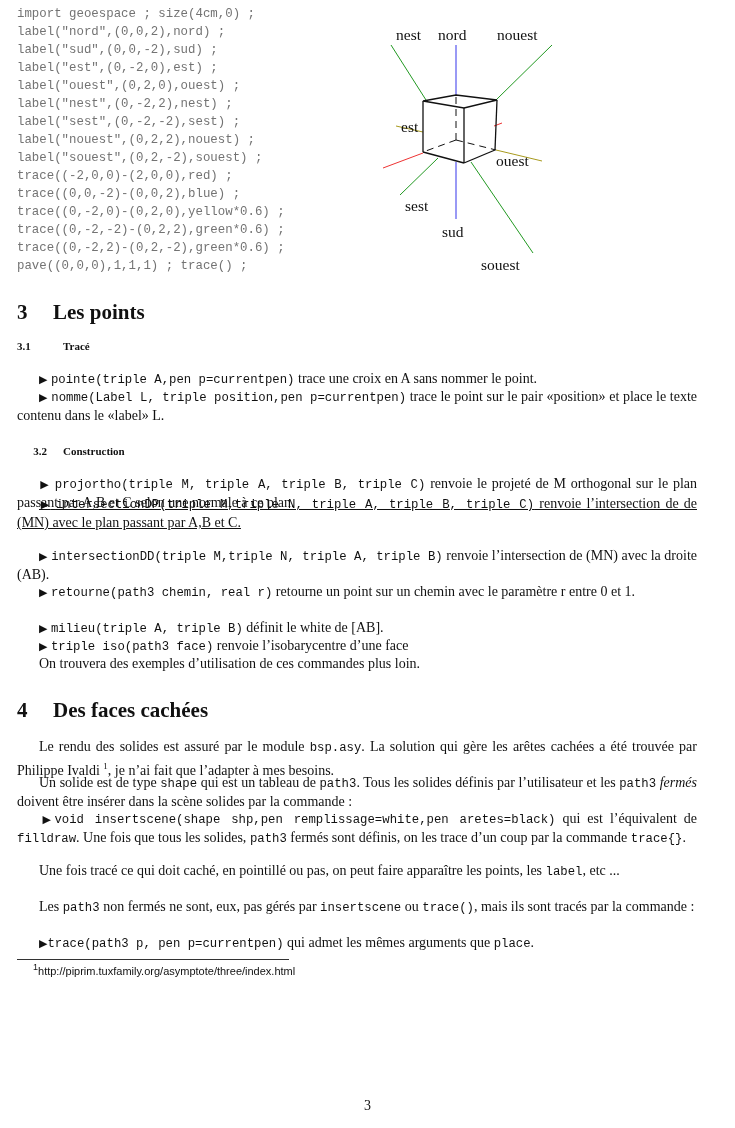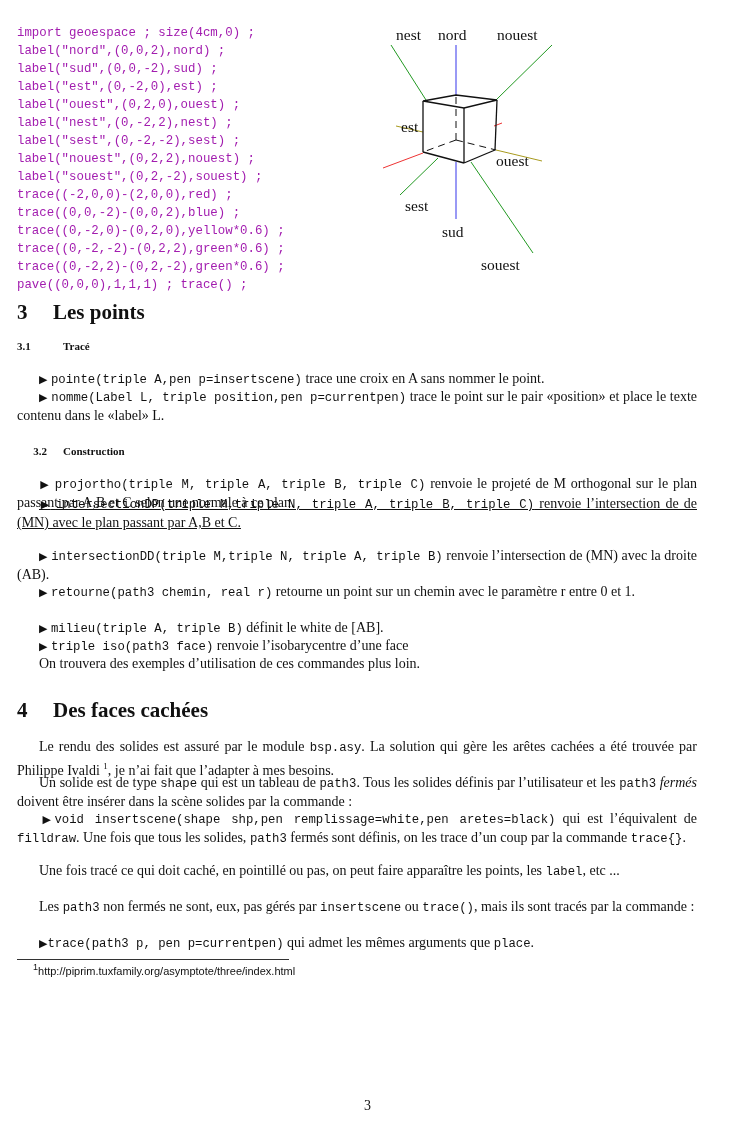--- a/index.html
+++ b/index.html
@@ -1,19 +1,19 @@
 <!DOCTYPE html>
 <html><head>
 <meta charset="utf-8">
 <style>
   html, body { margin: 0; padding: 0; background: #ffffff; }
   body { width: 735px; height: 1128px; position: relative; overflow: hidden;
          font-family: "Liberation Serif", "DejaVu Serif", serif; color: #111; }
-  .code-block { position: absolute; left: 17px; top: 24px; font-family: "Liberation Mono", "DejaVu Sans Mono", monospace;
-                font-size: 12.4px; line-height: 18px; white-space: pre; color: #a21caf; }
+  .code-block { position: absolute; left: 17px; top: 5px; font-family: "Liberation Mono", "DejaVu Sans Mono", monospace;
+                font-size: 12.4px; line-height: 18px; white-space: pre; color: #737373; }
   .code-line { display: block; height: 18px; }
   .figure { position: absolute; left: 370px; top: 0; width: 220px; height: 290px; }
   .figure svg { width: 220px; height: 290px; }
   .fig-label { font-family: "Liberation Serif", "DejaVu Serif", serif; font-size: 15.5px; fill: #111; }
   .h-section { position: absolute; left: 17px; font-weight: bold; font-size: 21px; }
   .h-section .num { display: inline-block; width: 36px; }
   .h-sub { position: absolute; left: 17px; font-weight: bold; font-size: 11px; }
   .h-sub .num { display: inline-block; width: 46px; }
   .para { position: absolute; left: 17px; width: 680px; font-size: 14px; line-height: 18.2px; text-align: justify; }
   .para .indent { display: inline-block; width: 22px; }
@@ -73,21 +73,21 @@
 
 <div class="h-section" style="top:300px;">
   <span class="num">3</span><span>Les points</span>
 </div>
 <div class="h-sub" style="top:340px;">
   <span class="num">3.1</span><span>Tracé</span>
 </div>
 
 <div class="para" style="top:370px;">
   <span class="indent"></span><span class="tri">▶</span>
-  <span class="mono">pointe(triple A,pen p=insertscene)</span><span> trace une croix en A sans nommer le point.</span>
+  <span class="mono">pointe(triple A,pen p=currentpen)</span><span> trace une croix en A sans nommer le point.</span>
 </div>
 <div class="para" style="top:388px;">
   <span class="indent"></span><span class="tri">▶</span>
   <span class="mono">nomme(Label L, triple position,pen p=currentpen)</span><span> trace le point sur le pair «position» et place le texte contenu dans le «label» L.</span>
 </div>
 
 <div class="h-sub" style="top:445px;text-align:center;">
   <span class="num">3.2</span><span>Construction</span>
 </div>
 

